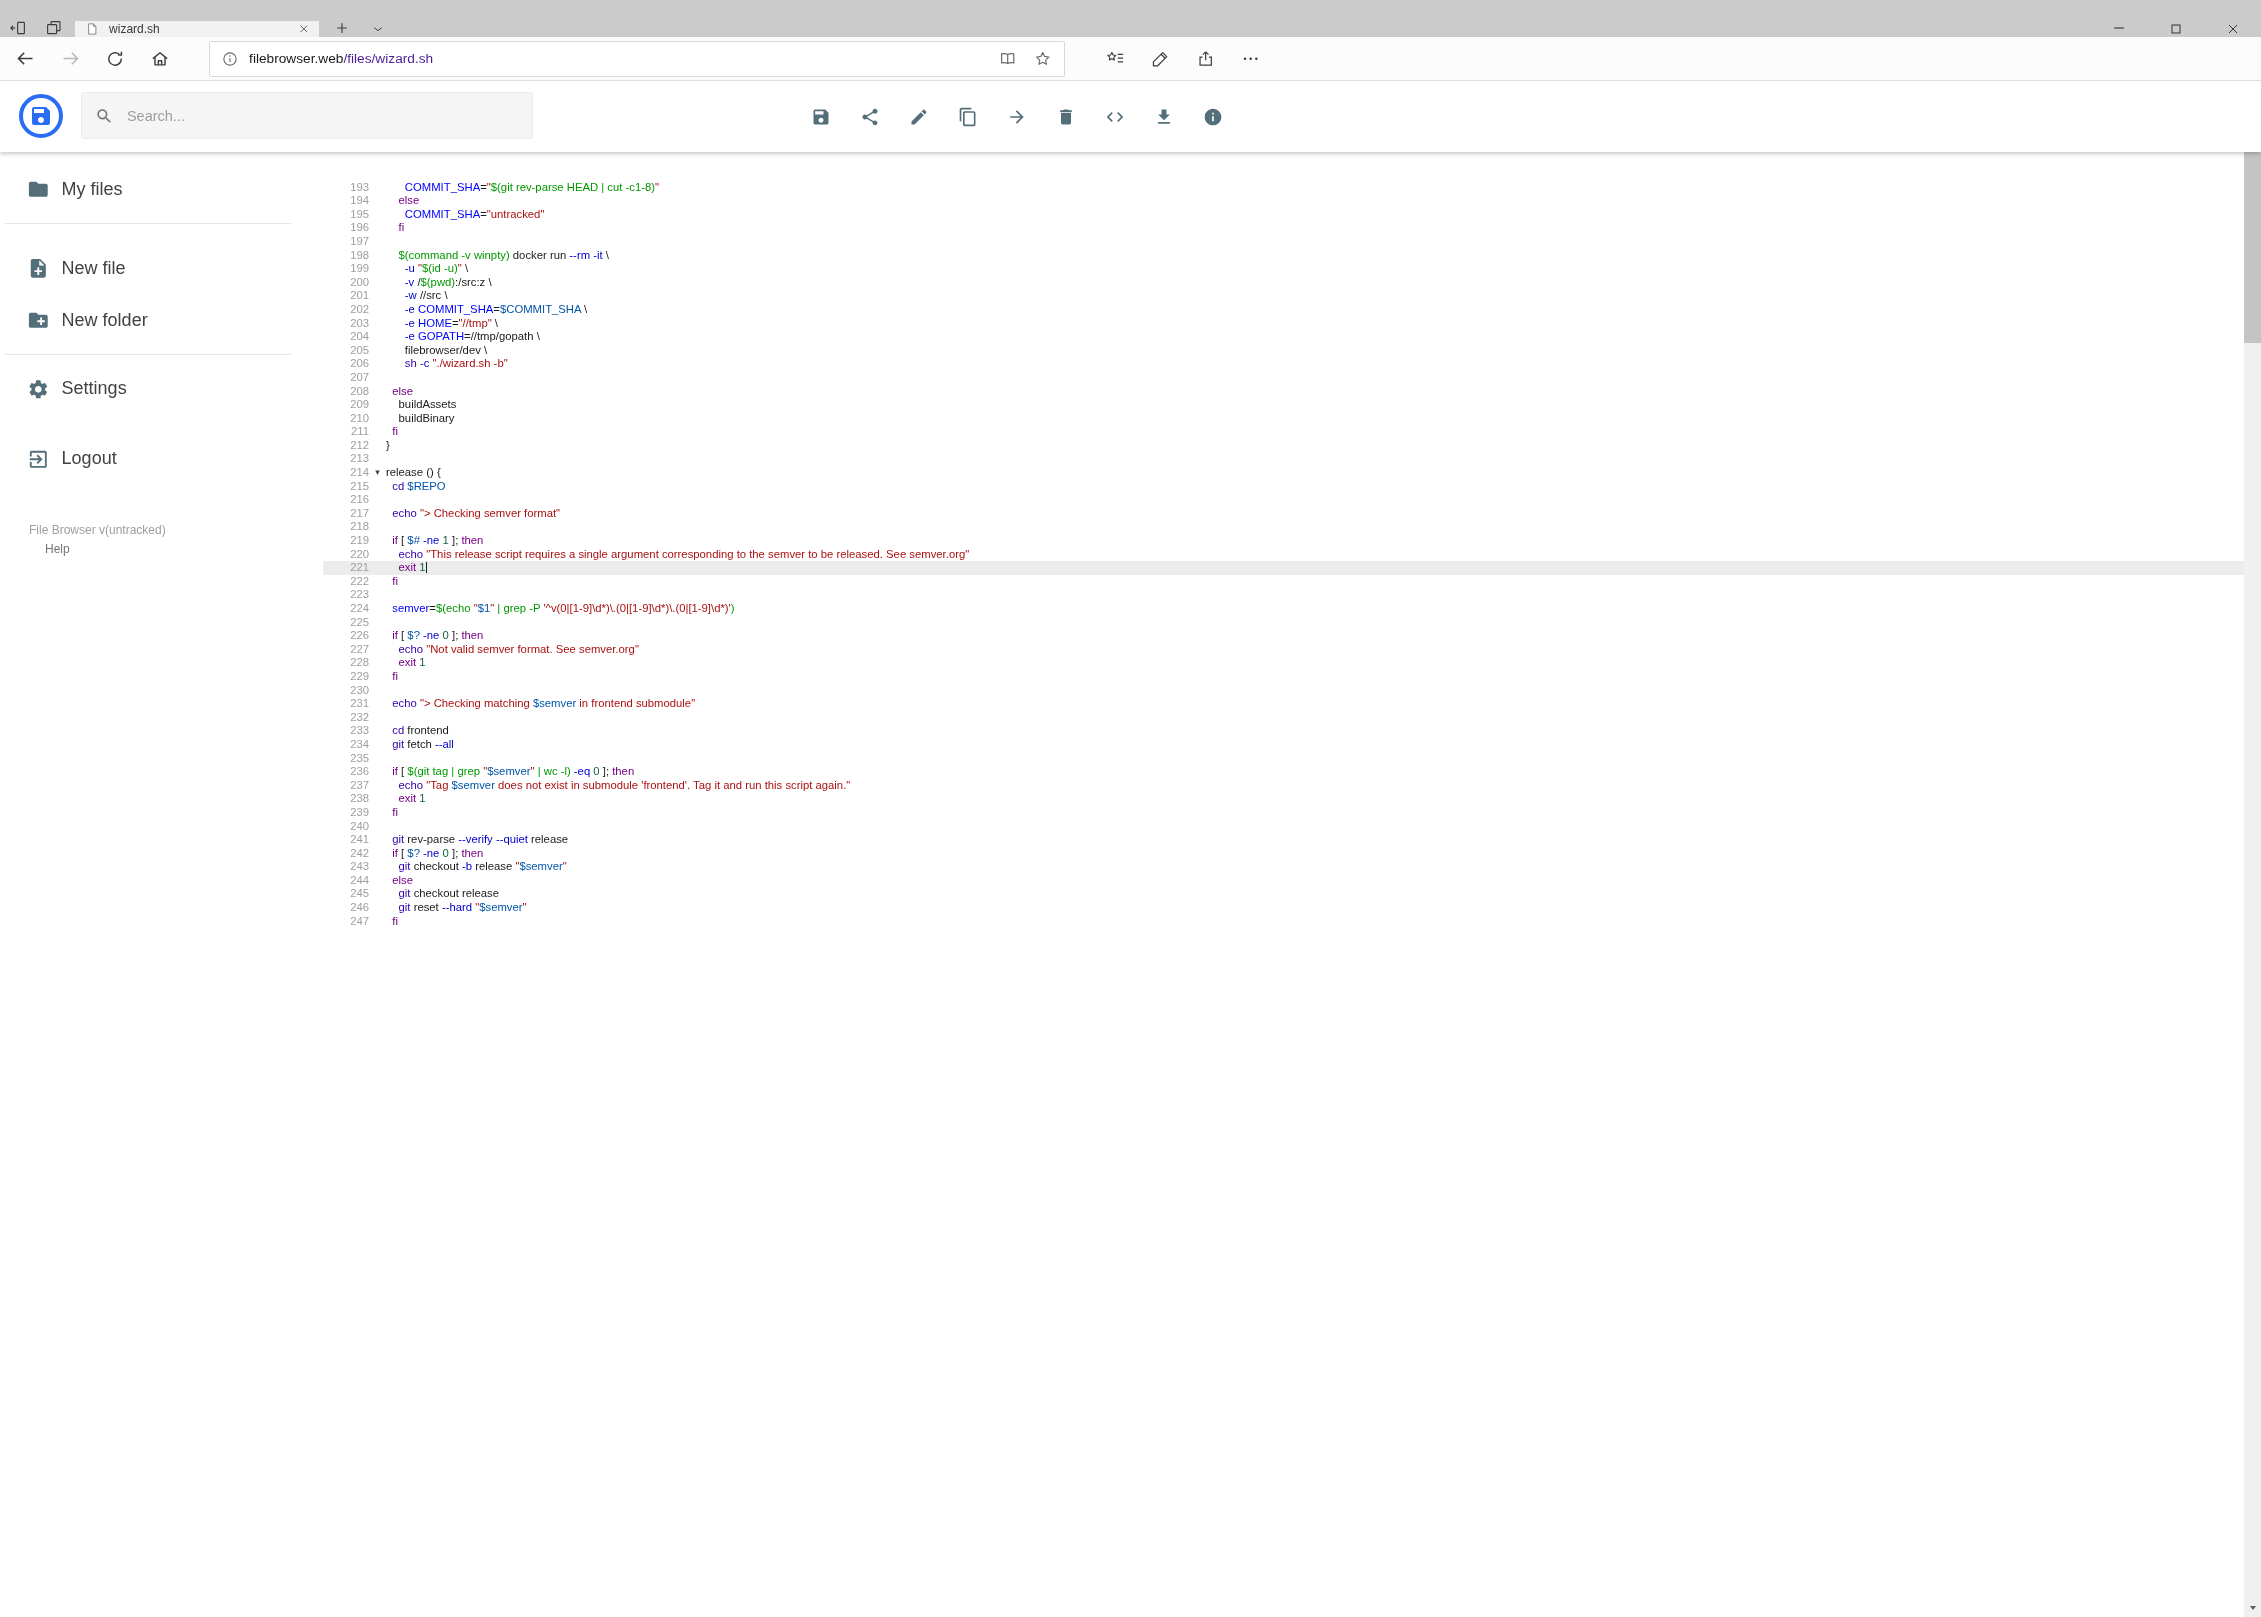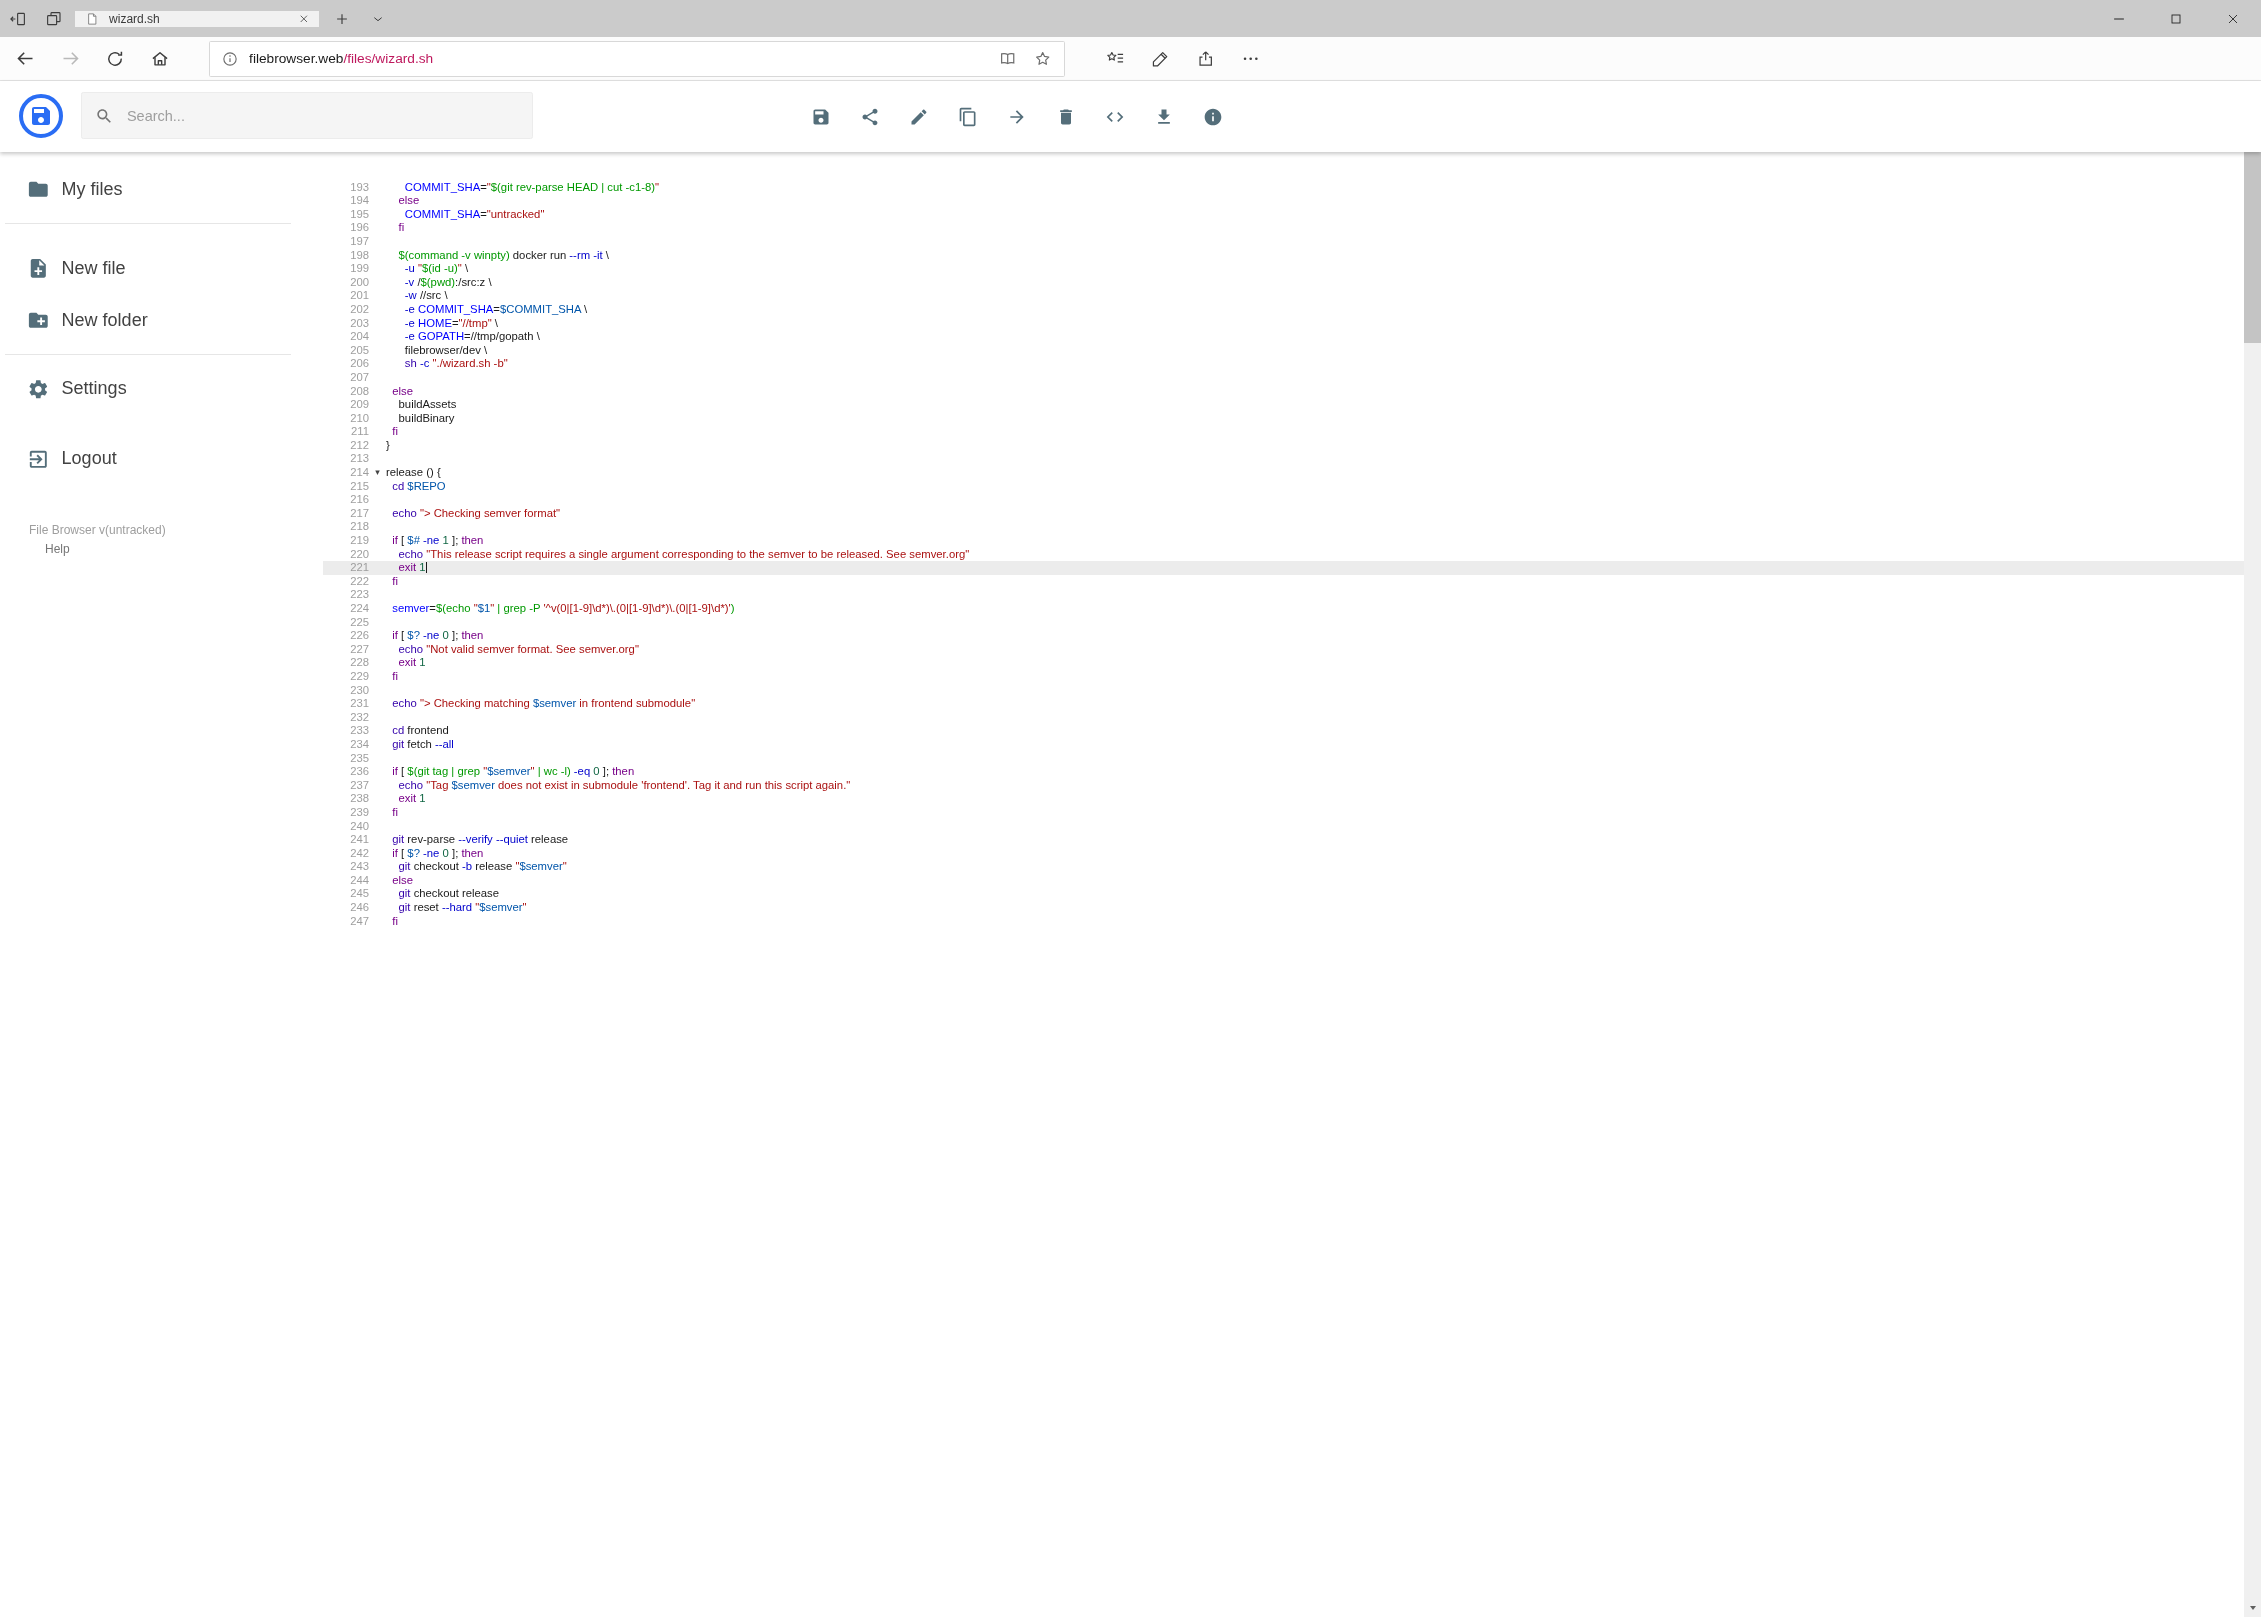--- a/index.html
+++ b/index.html
@@ -1,33 +1,33 @@
 <!DOCTYPE html>
 <html style="--logo-blue: #2a6df4; --active-line: #ececec; --tk-k: #770088; --tk-b: #3300aa; --tk-s: #aa1111; --tk-q: #009900; --tk-v: #0055aa; --tk-d: #0000ff; --tk-a: #0000cc; --tk-n: #116644;font-size:13px"><head>
 <meta charset="utf-8">
 <style>
   html,body{margin:0;padding:0;background:#fff;font-family:"Liberation Sans",sans-serif;}
   .screen{position:relative;width:2261px;height:1617px;overflow:hidden;background:#fff;}
   svg{display:block;}
 
   
-  .tabbar{position:absolute;left:0;top:0;width:2261px;height:37px;background:#cbcbcb;display:flex;align-items:center;}
+  .tabbar{position:absolute;left:0;top:0;width:2261px;height:37px;background:#cbcbcb;display:flex;align-items:flex-end;}
   .tb-btn{width:36px;display:flex;align-items:center;justify-content:center;cursor:pointer;}
   .tab{width:226px;margin-left:3.2px;background:#f1f1f1;display:flex;align-items:center;padding:0 8px 0 9.7px;cursor:pointer;}
   .tab-title{flex:1;font-size:12px;color:#3a3a3a;margin-left:9.7px;white-space:nowrap;overflow:hidden;}
   .tabbar .spacer{flex:1;}
   .win-btn{width:57px;display:flex;align-items:center;justify-content:center;cursor:pointer;}
 
   
   .navbar{position:absolute;left:0;top:37px;width:2261px;height:44px;background:#fcfcfc;border-bottom:0.8px solid #e3e3e3;display:flex;align-items:center;padding-left:6.5px;box-sizing:border-box;}
   .nav-btn{width:37px;height:37px;display:flex;align-items:center;justify-content:center;cursor:pointer;margin-right:8px;flex:0 0 auto;}
   .addressbar{width:856px;height:36px;background:#fff;border:0.8px solid #d8d8d8;border-radius:1.6px;margin-left:22.6px;display:flex;align-items:center;padding:0 11.3px;box-sizing:border-box;flex:0 0 auto;}
   .addr-url{flex:1;margin-left:9.7px;font-size:13.7px;white-space:nowrap;overflow:hidden;}
   .addr-domain{color:#1b1b1b;}
-  .addr-path{color:#be185d;}
+  .addr-path{color:#4c1d95;}
   .addr-ic{margin-left:16px;cursor:pointer;flex:0 0 auto;}
   .nav-right{display:flex;align-items:center;margin-left:32px;}
   .nav-right .nav-btn{margin-right:8px;}
 
   
   .app-header{position:absolute;left:0;top:81px;width:2261px;height:71px;background:#fff;box-shadow:0 1.6px 4px rgba(0,0,0,.22);z-index:5;}
   .logo{position:absolute;left:18.6px;top:13px;width:44px;height:44px;border:4px solid var(--logo-blue,#2a6df4);border-radius:50%;box-sizing:border-box;background:#fff;display:flex;align-items:center;justify-content:center;cursor:pointer;}
   .searchbar{position:absolute;left:81px;top:11.3px;width:452px;height:47px;background:#f5f5f5;border:0.8px solid #ececec;border-radius:2.4px;display:flex;align-items:center;padding:0 13px;box-sizing:border-box;cursor:text;justify-content:center;}
   .searchbar input{border:none;outline:none;background:transparent;font-size:14.5px;color:#424242;margin-left:11.3px;flex:1;font-family:"Liberation Sans",sans-serif;}
   .searchbar input::placeholder{color:#9e9e9e;}

